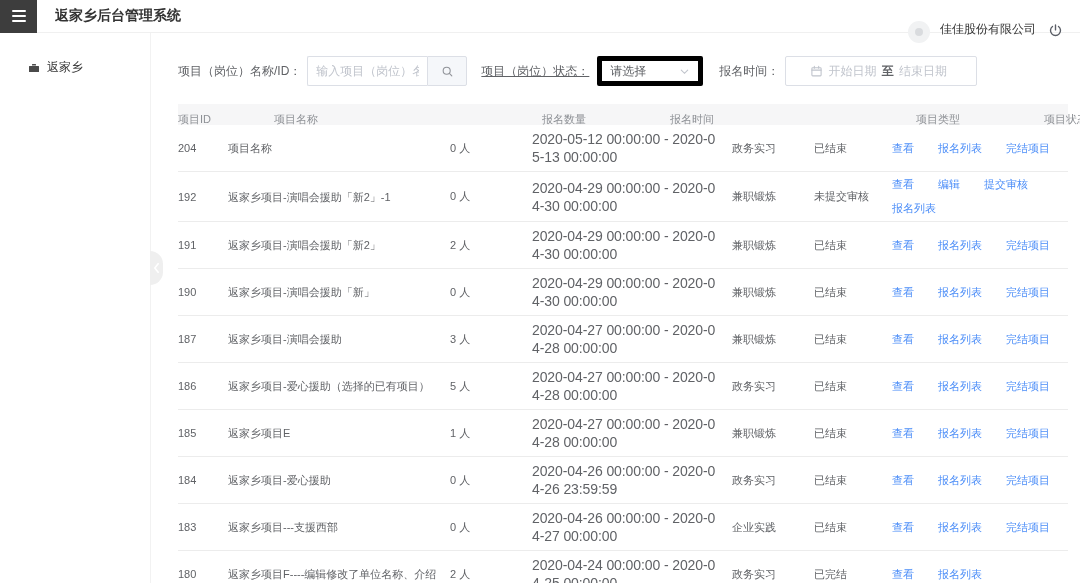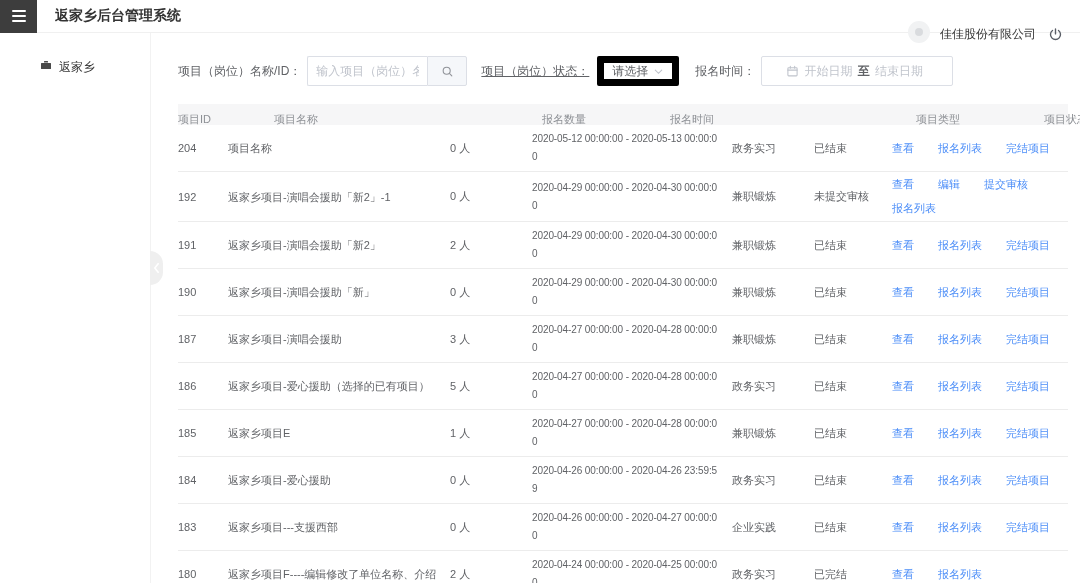--- a/index.html
+++ b/index.html
@@ -5,65 +5,65 @@
   * { box-sizing: border-box; margin: 0; padding: 0; }
   html, body { width: 1080px; height: 584px; overflow: hidden; background: #fff;
     font-family: "Liberation Sans", "DejaVu Sans", sans-serif; font-size: 12px; color: #606266; }
 
   
   .topbar { height: 33px; display: flex; align-items: center; border-bottom: 1px solid #f0f0f0; background: #fff; }
   .burger-box { width: 37px; height: 33px; background: #3d3d3d; display: flex; flex-direction: column;
     justify-content: center; align-items: center; gap: 3px; cursor: pointer; flex: 0 0 auto; }
   .burger-box i { display: block; width: 14px; height: 2px; background: #fff; border-radius: 1px; }
   .app-title { margin-left: 18px; font-size: 14px; font-weight: bold; color: #333; }
-  .topbar-right { margin-left: auto; display: flex; align-items: flex-end; gap: 10px; padding-right: 16px; margin-top: 32px; }
+  .topbar-right { margin-left: auto; display: flex; align-items: flex-start; gap: 10px; padding-right: 16px; margin-top: 32px; }
   .avatar { width: 22px; height: 22px; border-radius: 50%; background: #f1f2f3; position: relative; }
   .avatar::after { content: ""; position: absolute; left: 7px; top: 7px; width: 8px; height: 8px;
     border-radius: 50%; background: #d9dbde; }
   .company-name { color: #333; }
   .power-btn { width: 18px; height: 18px; display: flex; align-items: center; justify-content: center; cursor: pointer; }
 
   
   .page-body { display: flex; height: 550px; }
   .sidebar { width: 151px; flex: 0 0 auto; border-right: 1px solid #f2f2f2; position: relative; background: #fff; }
-  .side-group { display: flex; gap: 7px; padding: 26px 0 16px 40px; color: #333; }
+  .side-group { display: flex; align-items: center; gap: 7px; padding: 26px 0 16px 28px; color: #333; }
   .side-item { height: 36px; line-height: 36px; padding-left: 44px; color: #555; cursor: pointer; white-space: nowrap; }
   .side-item.active { background: #f5f5f5; }
   .collapse-handle { position: absolute; right: -13px; top: 218px; width: 13px; height: 34px;
     background: #efefef; border-radius: 0 17px 17px 0; display: flex; align-items: center;
     justify-content: center; cursor: pointer; color: #fff; font-size: 12px; z-index: 5; }
 
   .main { flex: 1; padding: 22px 16px 0 27px; overflow: hidden; }
 
   
   .filter-bar { display: flex; align-items: center; height: 32px; white-space: nowrap; }
   .f-label { color: #606266; }
   .search-group { display: flex; margin-left: 6px; height: 30px; }
   .search-input { width: 120px; height: 30px; border: 1px solid #dcdfe6; border-right: none;
     border-radius: 2px 0 0 2px; padding: 0 8px; font-size: 12px; color: #606266; outline: none;
     font-family: inherit; }
   .search-input::placeholder { color: #c0c4cc; }
   .search-btn { width: 40px; height: 30px; border: 1px solid #dcdfe6; background: #f5f7fa;
     border-radius: 0 2px 2px 0; cursor: pointer; display: flex; align-items: center; justify-content: center; }
-  .select-box { margin-left: 8px; width: 82px; height: 30px; border: 7px solid #000000; border-radius: 2px;
+  .select-box { margin-left: 8px; width: 106px; height: 30px; border: 5px solid #000000; border-radius: 2px;
     display: flex; align-items: center; justify-content: space-between; padding: 0 8px; cursor: pointer; color: #606266; }
   .date-range { margin-left: 6px; width: 192px; height: 30px; border: 1px solid #dcdfe6; border-radius: 2px;
     display: flex; align-items: center; padding: 0 24px; }
   .date-range .ph { color: #c0c4cc; flex: 1; text-align: center; }
   .date-range .sep { color: #606266; font-weight: bold; }
   .ml14 { margin-left: 14px; text-decoration: underline; } .ml16 { margin-left: 16px; }
 
   
   .table { margin-top: 17px; width: 890px; font-size: 11px; }
   .t-head { display: grid; grid-template-columns: 50px 222px 82px 200px 82px 78px 1fr;
     background: #f6f6f7; height: 21px; align-items: center; color: #8d9095; gap: 46px; }
   .t-row { display: grid; grid-template-columns: 50px 222px 82px 200px 82px 78px 1fr;
     align-items: center; border-bottom: 1px solid #ececec; min-height: 46px; padding: 5px 0; color: #606266; }
   .t-cell { padding-right: 10px; }
-  .cell-time { font-size: 10px; line-height: 18px; word-break: break-all; letter-spacing: -0.1px; }
+  .cell-time { font-size: 14px; line-height: 18px; word-break: break-all; letter-spacing: -0.1px; }
   .cell-name { line-height: 16px; }
   .cell-actions { display: flex; flex-wrap: wrap; column-gap: 24px; row-gap: 9px; align-items: center; }
   .action-link { color: #4b8df8; cursor: pointer; text-decoration: none; white-space: nowrap; }
 
   svg { display: block; }
 </style>
 </head>
 <body>
 
 <div class="topbar">

